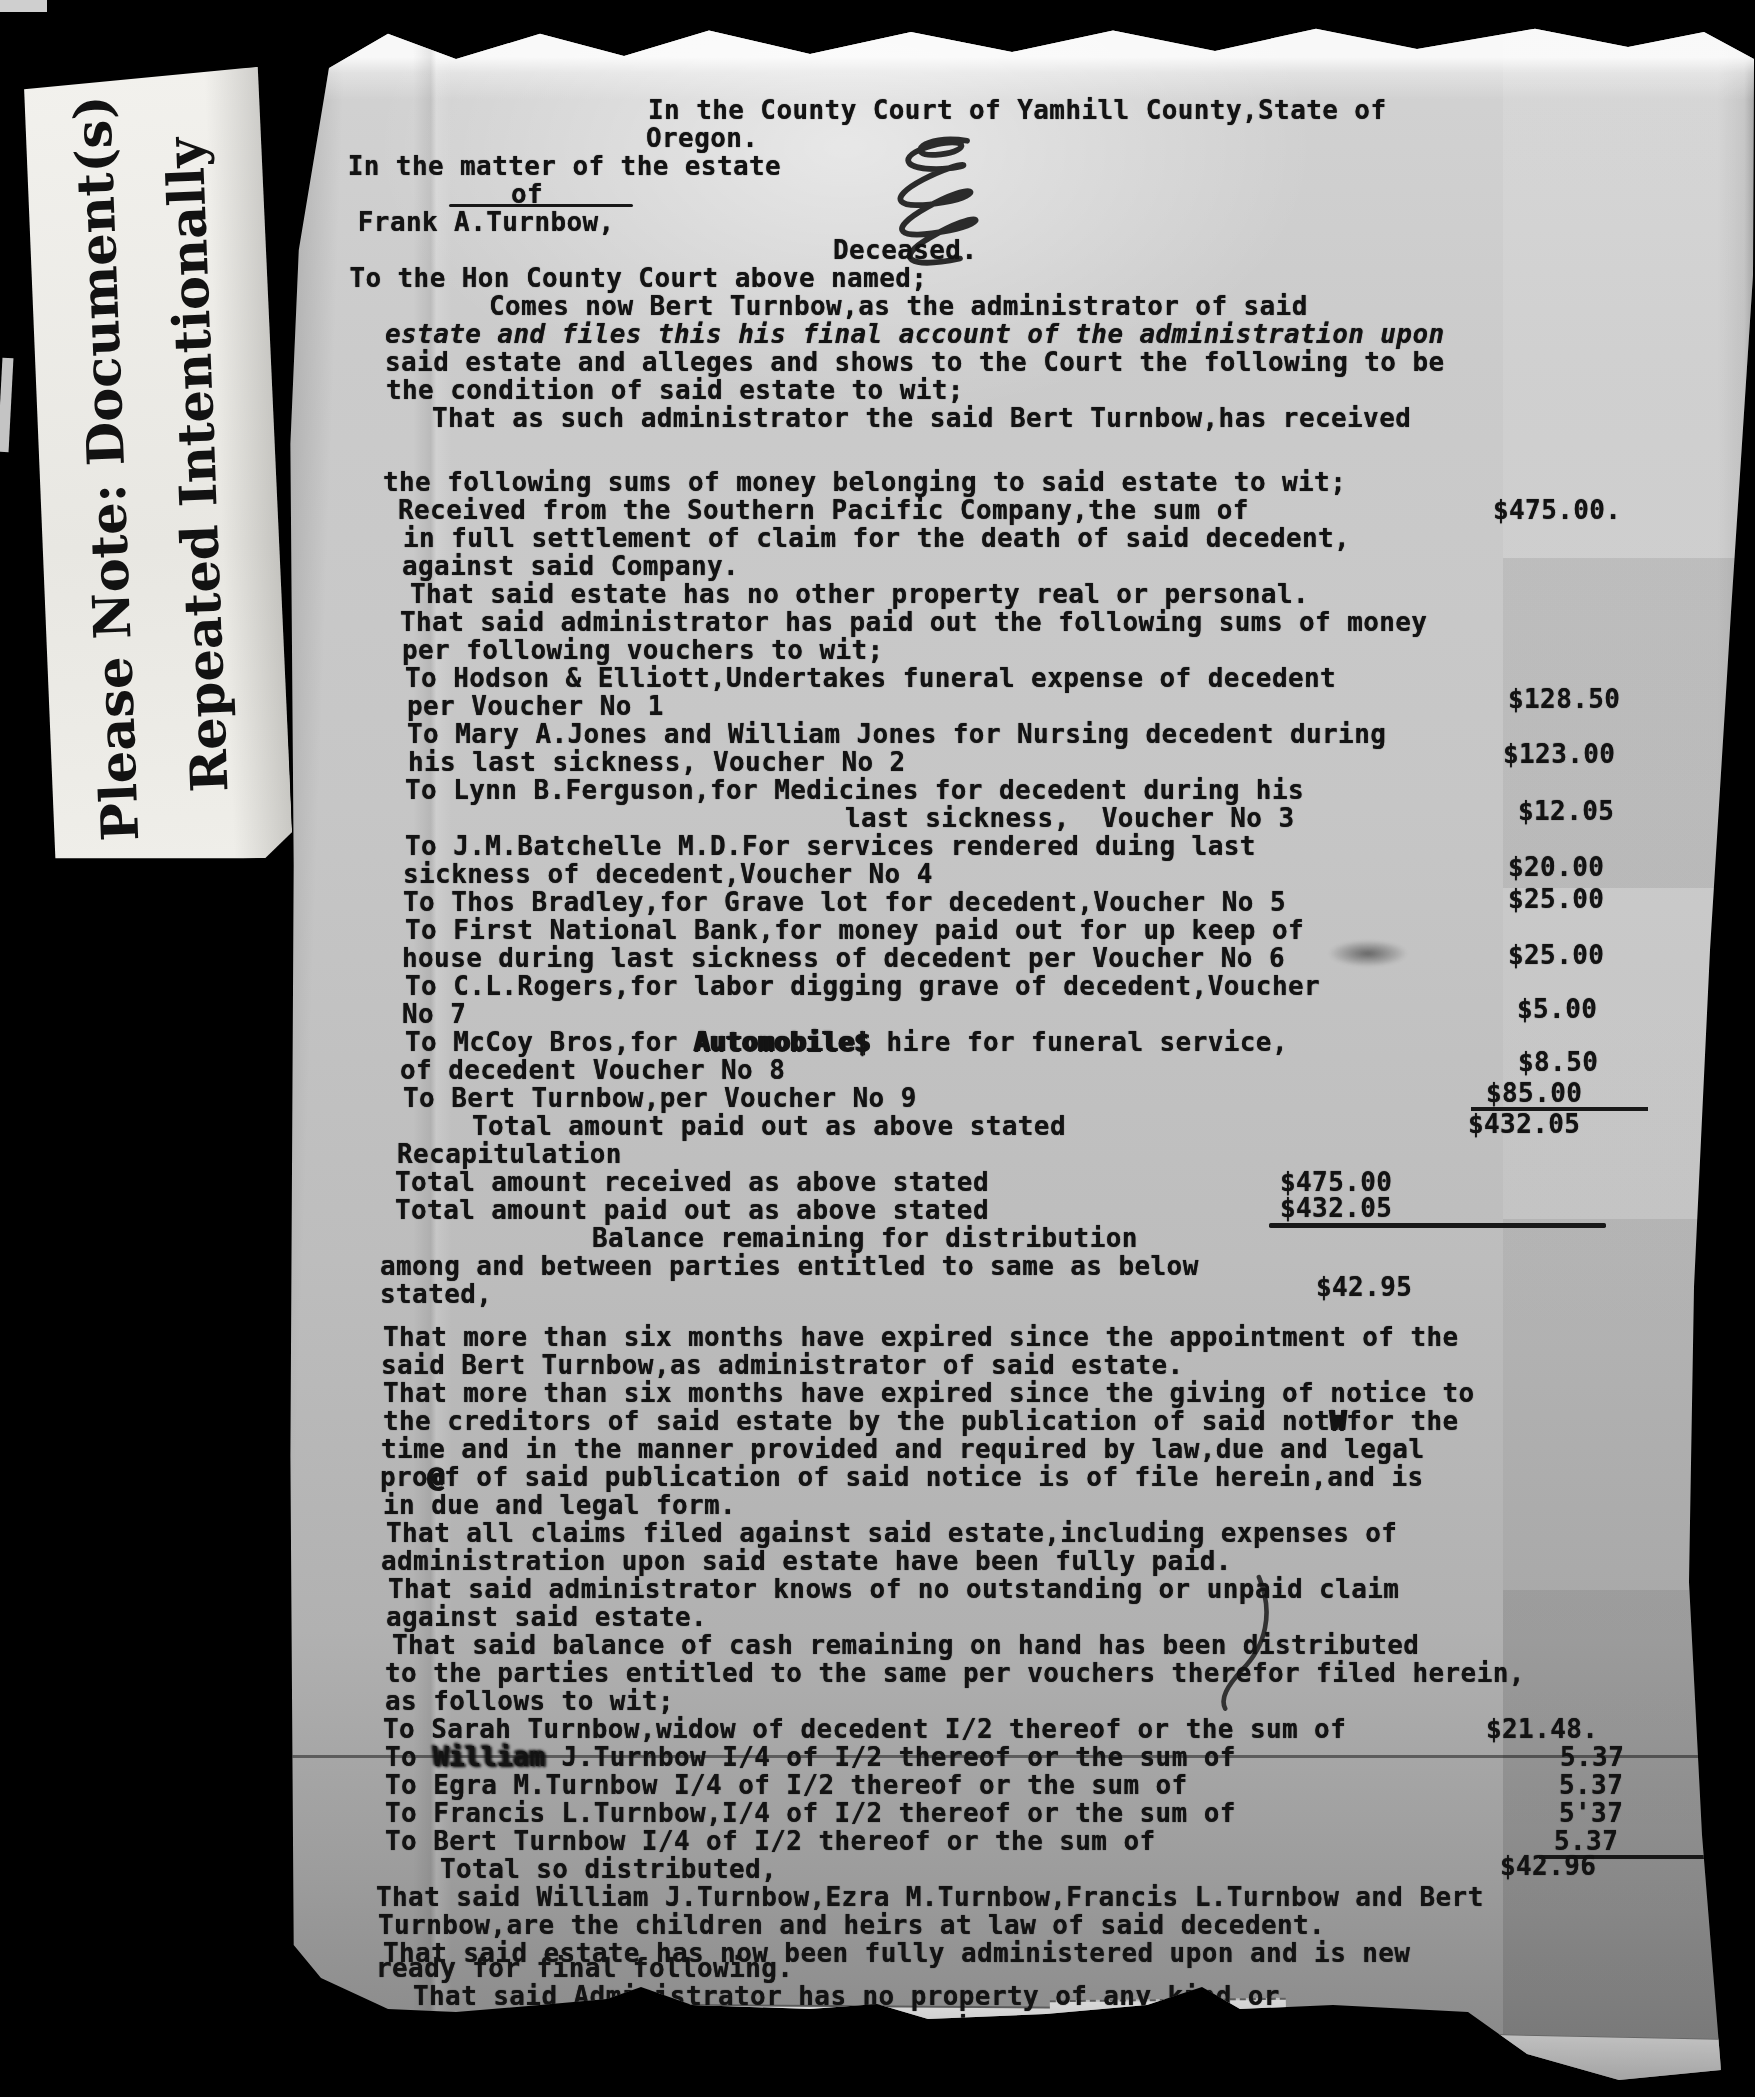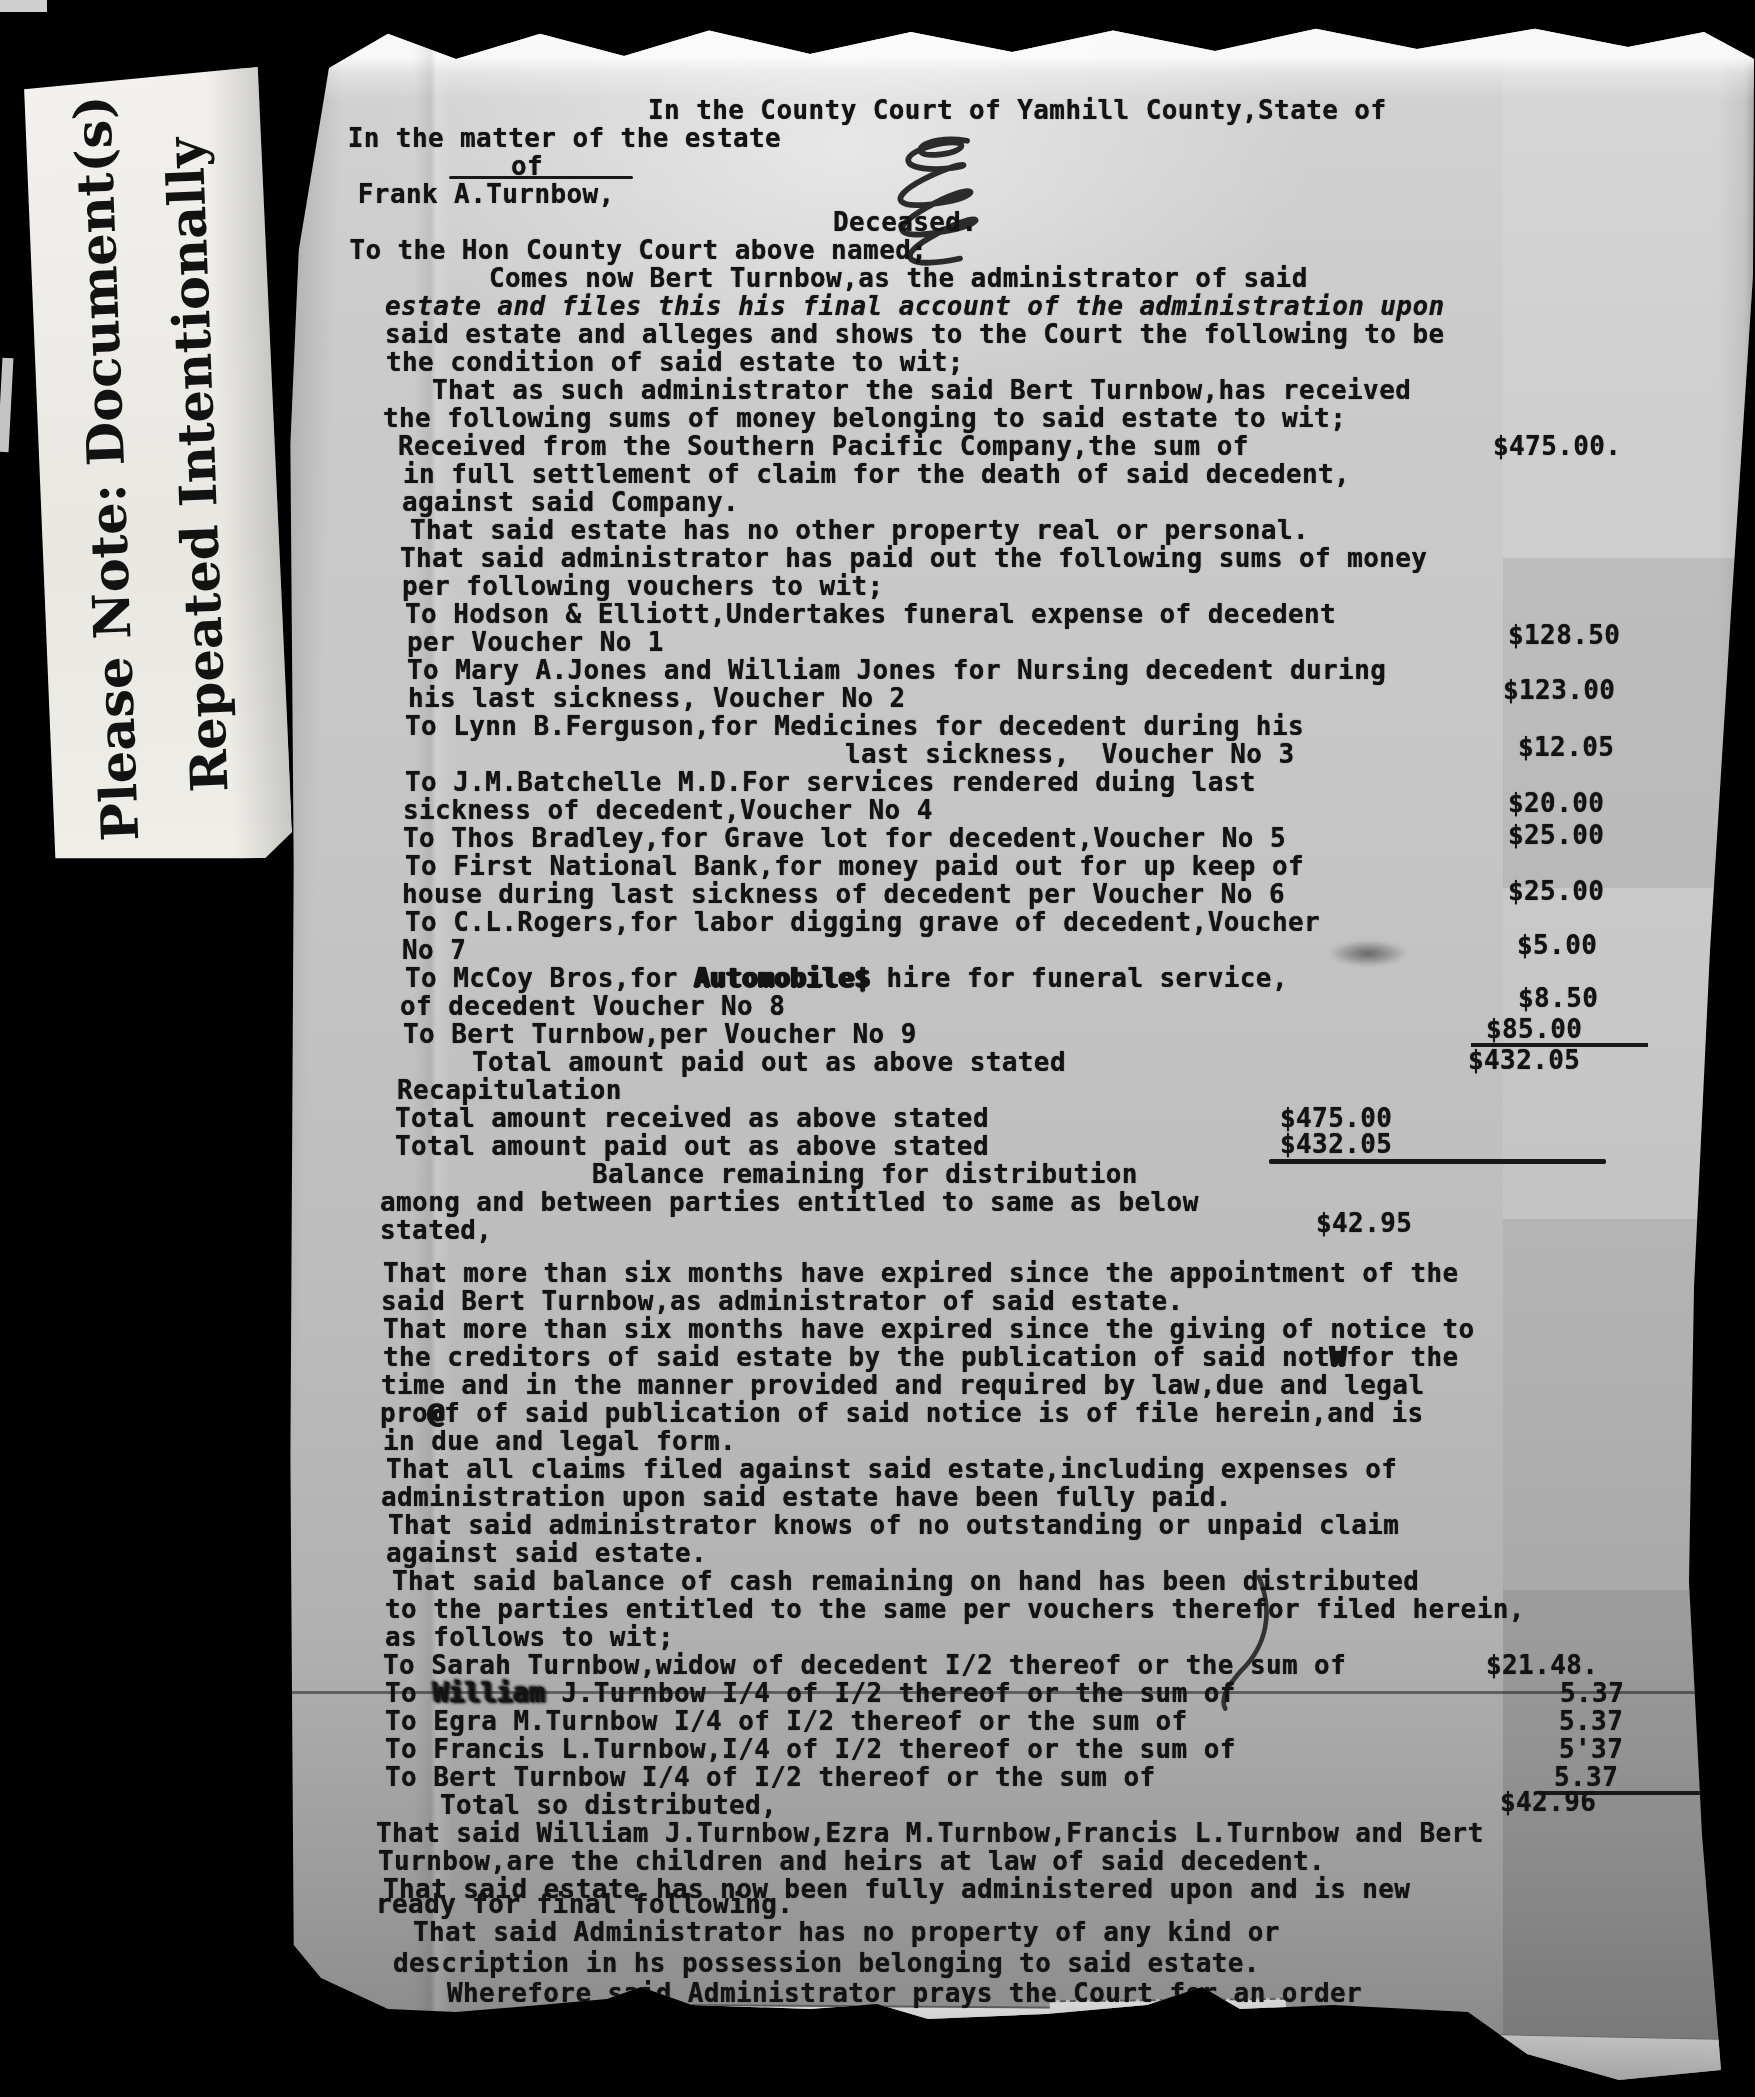--- a/index.html
+++ b/index.html
@@ -84,31 +84,32 @@
                C 112 40, 100 28, 50 54 C 8 76, 18 90, 74 80 C 122 71, 110 54, 54 86
                C 8 112, 20 124, 80 112 C 128 102, 116 86, 58 120 C 16 144, 34 156, 92 144" stroke="#1b1b1b" stroke-width="6.5" stroke-linecap="round" opacity="0.92"></path>
     </svg>
 
     <svg class="penstroke" viewBox="0 0 130 172" fill="none">
       <path d="M72 6 C 90 48, 80 88, 52 116 C 34 136, 26 150, 32 162" stroke="#1c1c1c" stroke-width="5.5" stroke-linecap="round" opacity="0.85"></path>
     </svg>
 
     <div class="doc-text">
         <div class="line" style="padding-left: 302px;">In the County Court of Yamhill County,State of</div>
+        <div class="line" style="padding-left: 300px;">Oregon.</div>
         <div class="line" style="padding-left: 1.7px;">In the matter of the estate</div>
         <div class="line" style="padding-left: 165px;">of<div class="rule" style="left: 103px; width: 184px; height: 3.4px; top: 23.6px;"></div></div>
         <div class="line" style="padding-left: 11.8px;">Frank A.Turnbow,</div>
         <div class="line" style="padding-left: 487px;">Deceased.</div>
         <div class="line" style="padding-left: 3.4px;">To the Hon County Court above named;</div>
         <div class="line" style="padding-left: 143px;">Comes now Bert Turnbow,as the administrator of said</div>
         <div class="line" style="padding-left: 39px; font-style: italic;">estate and files this his final account of the administration upon</div>
         <div class="line" style="padding-left: 39px;">said estate and alleges and shows to the Court the following to be</div>
         <div class="line" style="padding-left: 40px;">the condition of said estate to wit;</div>
         <div class="line" style="padding-left: 86px;">That as such administrator the said Bert Turnbow,has received</div>
-        <div class="line" style="padding-left: 37px;">the following sums of money belonging to said estate to wit;</div>
+        <div class="line" style="padding-left: 37px; margin-top: 36px;">the following sums of money belonging to said estate to wit;</div>
         <div class="line" style="padding-left: 52px;">Received from the Southern Pacific Company,the sum of<span class="amt" style="left: 1147px; text-align: center;">$475.00.</span></div>
         <div class="line" style="padding-left: 57px;">in full settlement of claim for the death of said decedent,</div>
         <div class="line" style="padding-left: 56px;">against said Company.</div>
         <div class="line" style="padding-left: 64px;">That said estate has no other property real or personal.</div>
         <div class="line" style="padding-left: 54px;">That said administrator has paid out the following sums of money</div>
         <div class="line" style="padding-left: 56px;">per following vouchers to wit;</div>
         <div class="line" style="padding-left: 59px;">To Hodson &amp; Elliott,Undertakes funeral expense of decedent</div>
         <div class="line" style="padding-left: 61px;">per Voucher No 1<span class="amt" style="left: 1162px; top: -6.7px;">$128.50</span></div>
         <div class="line" style="padding-left: 61px;">To Mary A.Jones and William Jones for Nursing decedent during</div>
         <div class="line" style="padding-left: 62px;">his last sickness, Voucher No 2<span class="amt" style="left: 1157px; top: -8.4px;">$123.00</span></div>

